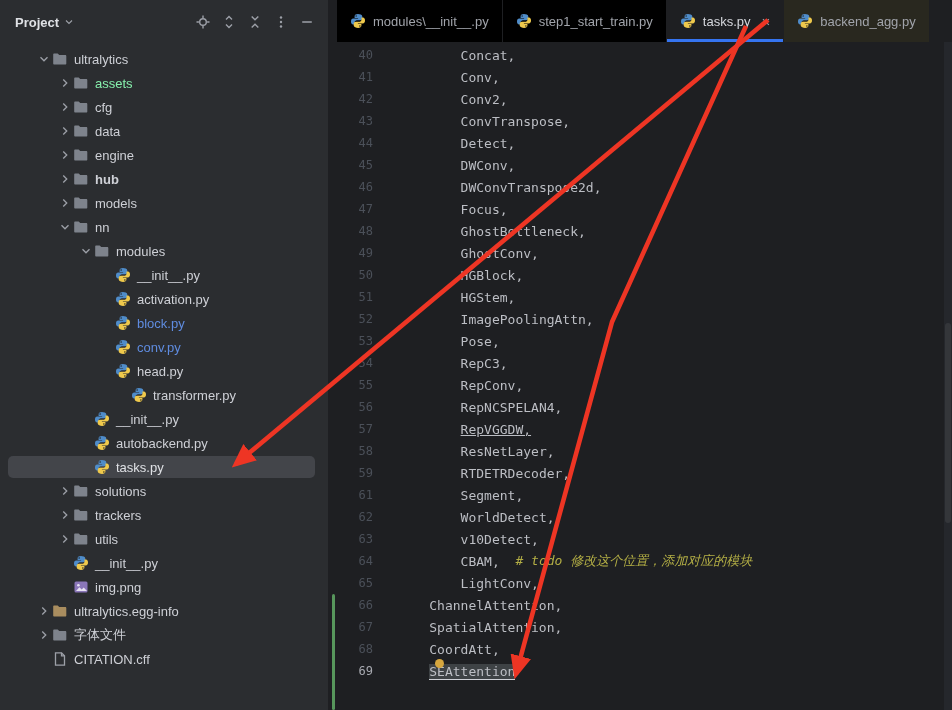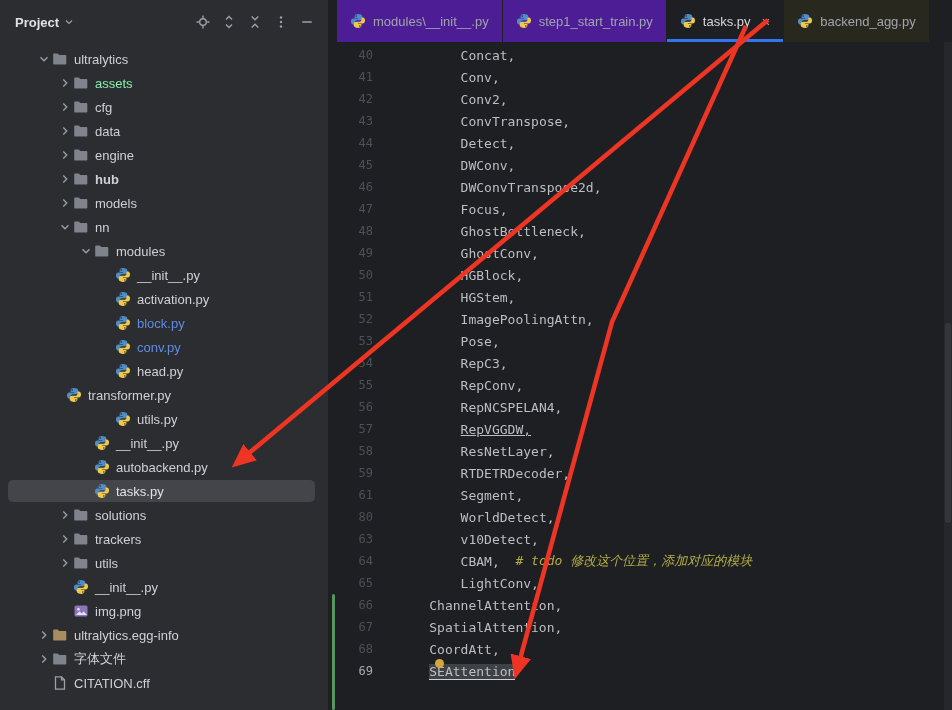--- a/index.html
+++ b/index.html
@@ -22,21 +22,21 @@
   .tree-row{height:24px;display:flex;align-items:center;position:relative;box-sizing:border-box;}
   .tree-row.selected::before{content:"";position:absolute;left:8px;right:13px;top:1px;bottom:1px;border-radius:5px;background:var(--selection);}
   .chev{width:16px;height:16px;flex:none;display:flex;align-items:center;justify-content:center;position:relative;}
   .ticon{width:16px;height:16px;flex:none;margin-right:6px;position:relative;}
   .ticon svg{display:block;}
   .tlabel{position:relative;white-space:nowrap;}
 
   
   .editor-area{flex:1;display:flex;flex-direction:column;min-width:0;}
   .tab-bar{height:42px;flex:none;background:#1e1f22;display:flex;align-items:stretch;padding-left:8px;}
-  .tab{display:flex;align-items:center;gap:7px;padding:0 13px;font-size:13px;color:#a1a4ab;background:#4c1d95;position:relative;border-right:1px solid #1e1f22;cursor:default;white-space:nowrap;}
+  .tab{display:flex;align-items:center;gap:7px;padding:0 13px;font-size:13px;color:#a1a4ab;background:#000000;position:relative;border-right:1px solid #1e1f22;cursor:default;white-space:nowrap;}
   .tab .ticon{margin-right:0;}
   .tab.active{background:#1e1f22;color:#d5d7dd;}
   .tab.active::after{content:"";position:absolute;left:0;right:0;bottom:0;height:3px;background:var(--accent);}
   .tab.external{background:#29281f;}
   .tab-close{margin-left:4px;font-size:15px;line-height:1;color:#9da0a8;}
 
   .editor{position:relative;flex:1;background:#1e1f22;font-family:"DejaVu Sans Mono","Liberation Mono",monospace;font-size:13px;overflow:hidden;}
   #lines{padding-top:2px;}
   .code-line{height:22px;display:flex;align-items:center;}
   .lnum{width:58px;flex:none;text-align:right;padding-right:14px;box-sizing:border-box;color:#4b5059;font-size:12px;font-family:inherit;}
@@ -280,43 +280,31 @@
           <span class="ticon">
             <svg width="16" height="16" viewBox="0 0 16 16">
               <path fill="#4f8cc9" d="M7.9 1C6 1 4.6 1.8 4.6 3.4V5h3.5v.5H3.3C1.7 5.5 1 6.8 1 8.4s.6 3 2.2 3h1.3V9.6c0-1.4 1.2-2.4 2.5-2.4h3.3c1.1 0 2-.9 2-2V3.4C12.3 1.8 9.8 1 7.9 1z"></path>
               <path fill="#efc94c" d="M8.1 15c1.9 0 3.3-.8 3.3-2.4V11H7.9v-.5h4.8c1.6 0 2.3-1.3 2.3-2.9s-.6-3-2.2-3h-1.3v1.8c0 1.4-1.2 2.4-2.5 2.4H5.7c-1.1 0-2 .9-2 2v1.8C3.7 14.2 6.2 15 8.1 15z"></path>
               <circle cx="6.1" cy="3.1" r=".75" fill="#1e1f22"></circle>
               <circle cx="9.9" cy="12.9" r=".75" fill="#1e1f22"></circle>
             </svg>
           </span>
           <span class="tlabel">head.py</span>
         </div>
-        <div class="tree-row" style="padding-left: 50px;">
+        <div class="tree-row" style="padding-left: 99px; margin-left: 16px;">
           <span class="chev"></span>
           <span class="ticon">
             <svg width="16" height="16" viewBox="0 0 16 16">
               <path fill="#4f8cc9" d="M7.9 1C6 1 4.6 1.8 4.6 3.4V5h3.5v.5H3.3C1.7 5.5 1 6.8 1 8.4s.6 3 2.2 3h1.3V9.6c0-1.4 1.2-2.4 2.5-2.4h3.3c1.1 0 2-.9 2-2V3.4C12.3 1.8 9.8 1 7.9 1z"></path>
               <path fill="#efc94c" d="M8.1 15c1.9 0 3.3-.8 3.3-2.4V11H7.9v-.5h4.8c1.6 0 2.3-1.3 2.3-2.9s-.6-3-2.2-3h-1.3v1.8c0 1.4-1.2 2.4-2.5 2.4H5.7c-1.1 0-2 .9-2 2v1.8C3.7 14.2 6.2 15 8.1 15z"></path>
               <circle cx="6.1" cy="3.1" r=".75" fill="#1e1f22"></circle>
               <circle cx="9.9" cy="12.9" r=".75" fill="#1e1f22"></circle>
             </svg>
           </span>
           <span class="tlabel">transformer.py</span>
-        </div>
-        <div class="tree-row" style="padding-left: 99px;">
-          <span class="chev"></span>
-          <span class="ticon">
-            <svg width="16" height="16" viewBox="0 0 16 16">
-              <path fill="#4f8cc9" d="M7.9 1C6 1 4.6 1.8 4.6 3.4V5h3.5v.5H3.3C1.7 5.5 1 6.8 1 8.4s.6 3 2.2 3h1.3V9.6c0-1.4 1.2-2.4 2.5-2.4h3.3c1.1 0 2-.9 2-2V3.4C12.3 1.8 9.8 1 7.9 1z"></path>
-              <path fill="#efc94c" d="M8.1 15c1.9 0 3.3-.8 3.3-2.4V11H7.9v-.5h4.8c1.6 0 2.3-1.3 2.3-2.9s-.6-3-2.2-3h-1.3v1.8c0 1.4-1.2 2.4-2.5 2.4H5.7c-1.1 0-2 .9-2 2v1.8C3.7 14.2 6.2 15 8.1 15z"></path>
-              <circle cx="6.1" cy="3.1" r=".75" fill="#1e1f22"></circle>
-              <circle cx="9.9" cy="12.9" r=".75" fill="#1e1f22"></circle>
-            </svg>
-          </span>
-          <span class="tlabel">utils.py</span>
         </div>
         <div class="tree-row" style="padding-left: 78px;">
           <span class="chev"></span>
           <span class="ticon">
             <svg width="16" height="16" viewBox="0 0 16 16">
               <path fill="#4f8cc9" d="M7.9 1C6 1 4.6 1.8 4.6 3.4V5h3.5v.5H3.3C1.7 5.5 1 6.8 1 8.4s.6 3 2.2 3h1.3V9.6c0-1.4 1.2-2.4 2.5-2.4h3.3c1.1 0 2-.9 2-2V3.4C12.3 1.8 9.8 1 7.9 1z"></path>
               <path fill="#efc94c" d="M8.1 15c1.9 0 3.3-.8 3.3-2.4V11H7.9v-.5h4.8c1.6 0 2.3-1.3 2.3-2.9s-.6-3-2.2-3h-1.3v1.8c0 1.4-1.2 2.4-2.5 2.4H5.7c-1.1 0-2 .9-2 2v1.8C3.7 14.2 6.2 15 8.1 15z"></path>
               <circle cx="6.1" cy="3.1" r=".75" fill="#1e1f22"></circle>
               <circle cx="9.9" cy="12.9" r=".75" fill="#1e1f22"></circle>
             </svg>
@@ -577,21 +565,21 @@
           </div>
           <div class="code-line">
             <span class="lnum">59</span>
             <span class="lcode" style="padding-left: calc(8ch + 11px);">RTDETRDecoder,</span>
           </div>
           <div class="code-line">
             <span class="lnum">61</span>
             <span class="lcode" style="padding-left: calc(8ch + 11px);">Segment,</span>
           </div>
           <div class="code-line">
-            <span class="lnum">80</span>
+            <span class="lnum">62</span>
             <span class="lcode" style="padding-left: calc(8ch + 11px);">WorldDetect,</span>
           </div>
           <div class="code-line">
             <span class="lnum">63</span>
             <span class="lcode" style="padding-left: calc(8ch + 11px);">v10Detect,</span>
           </div>
           <div class="code-line">
             <span class="lnum">64</span>
             <span class="lcode" style="padding-left: calc(8ch + 11px);">CBAM,  </span>
             <span class="lcomment"># todo 修改这个位置，添加对应的模块</span>

